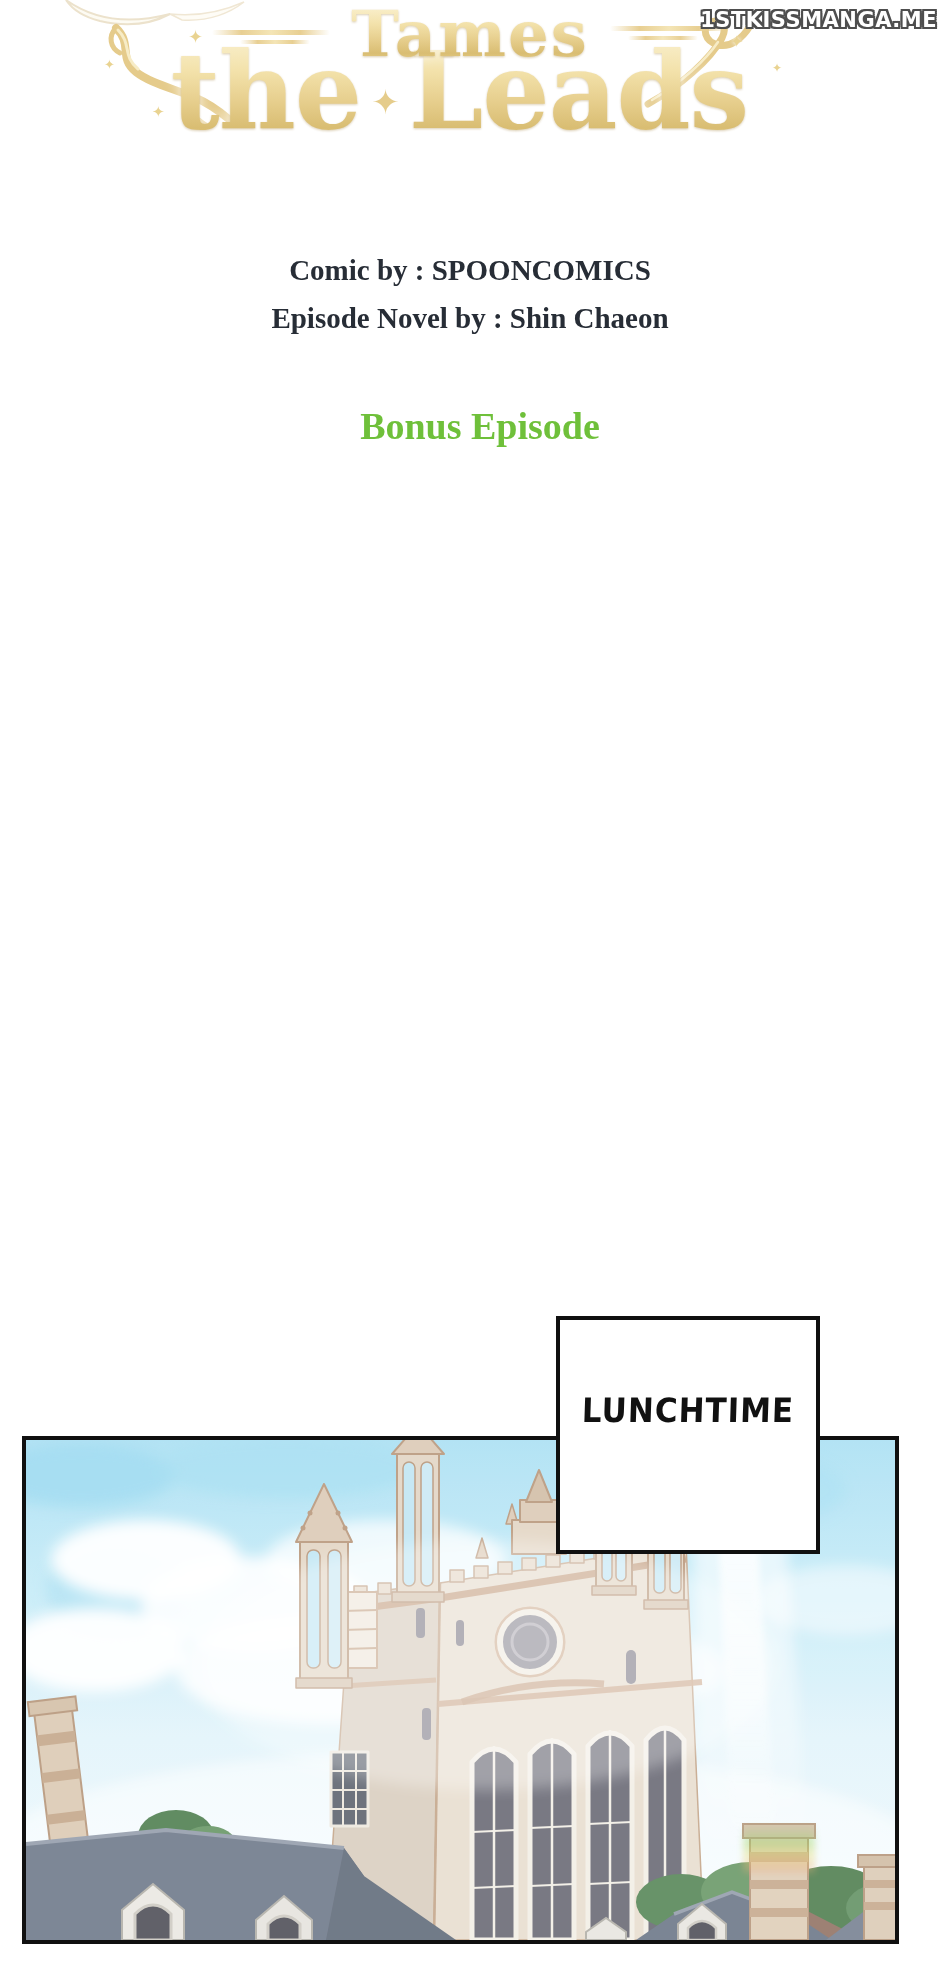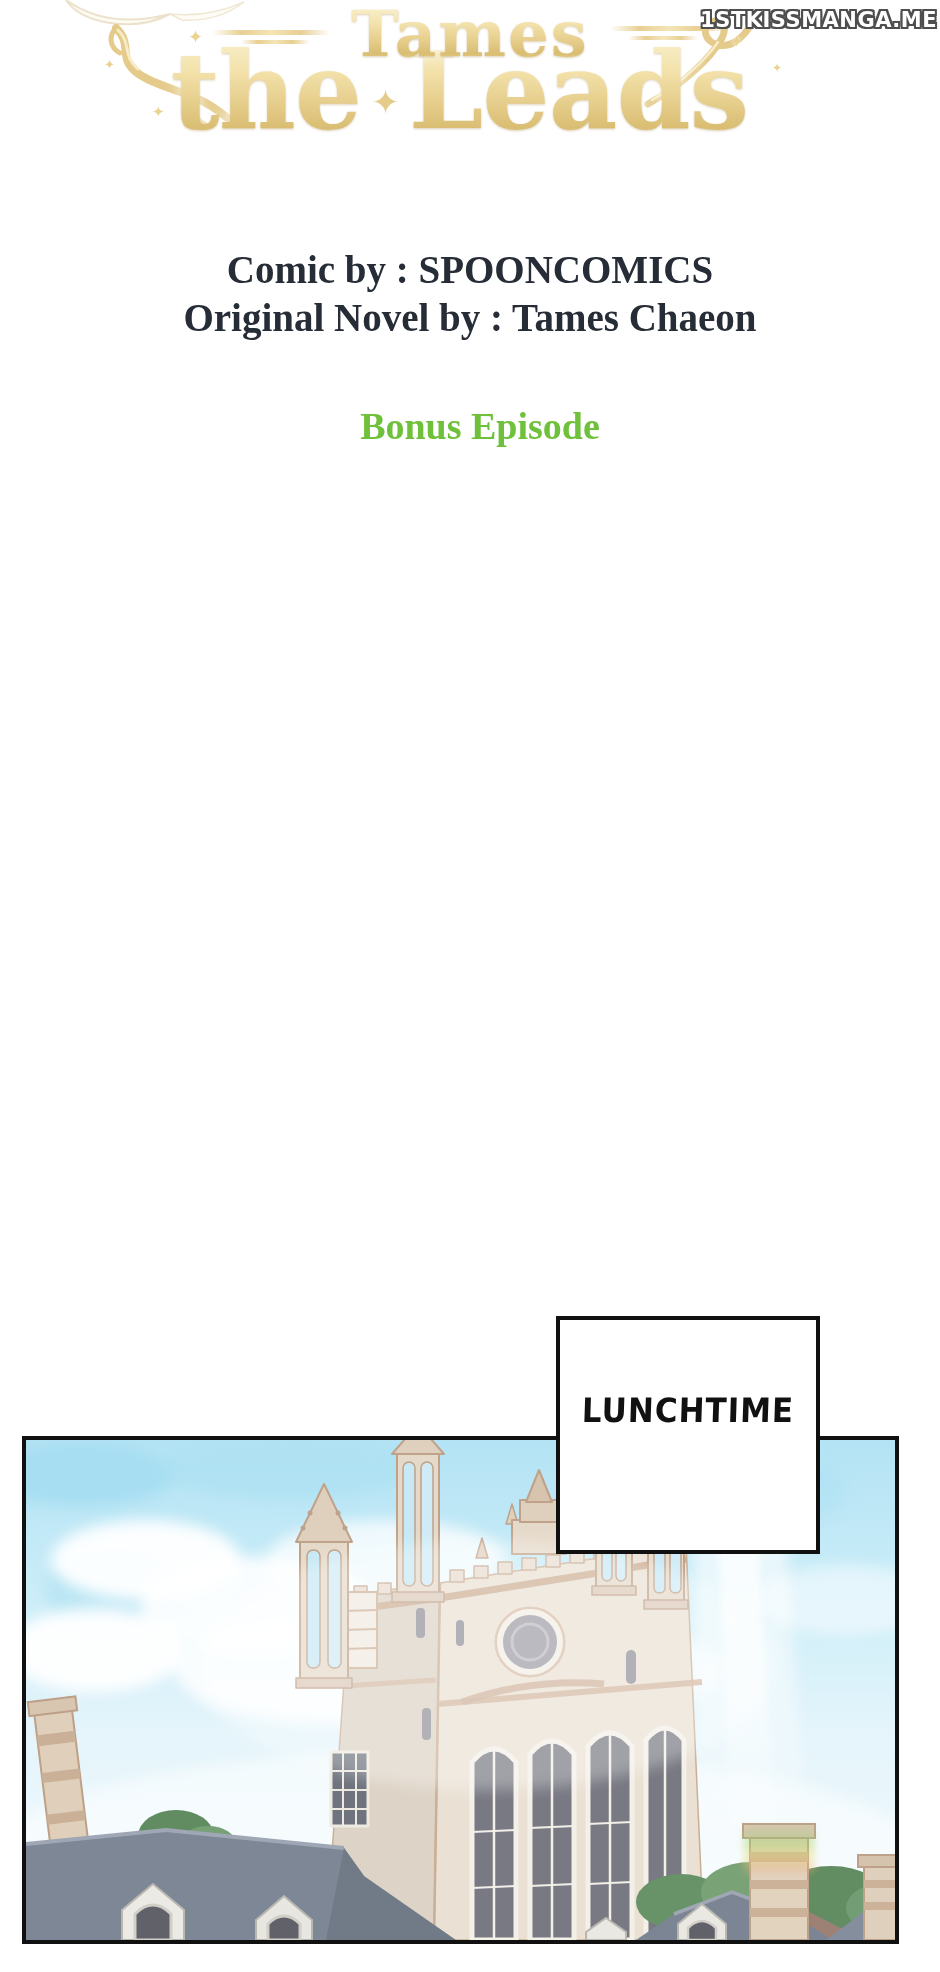--- a/index.html
+++ b/index.html
@@ -25,21 +25,21 @@
     background:linear-gradient(90deg,rgba(232,207,146,0),#e8cf92 25%,#f4e5b6 50%,#e8cf92 75%,rgba(232,207,146,0));}
   .sparkle{position:absolute;color:#e9d391;text-shadow:0 0 4px #ffffff;line-height:1;}
   .watermark{position:absolute;top:8px;right:3px;font-family:"DejaVu Sans",sans-serif;
     font-weight:700;font-size:21px;letter-spacing:.5px;color:#ffffff;
     text-shadow:-2px -2px 0 #4e4e4e,2px -2px 0 #4e4e4e,-2px 2px 0 #4e4e4e,2px 2px 0 #4e4e4e,
                  0 -2px 0 #4e4e4e,0 2px 0 #4e4e4e,-2px 0 0 #4e4e4e,2px 0 0 #4e4e4e;z-index:5;}
 
   
   .credits{position:absolute;left:0;top:246px;width:940px;text-align:center;
     font-family:"Liberation Serif","DejaVu Serif",serif;font-weight:700;
-    font-size:39px;line-height:48px;color:#272d36;}
+    font-size:29px;line-height:48px;color:#272d36;}
   .episode{position:absolute;left:0;top:404px;width:940px;text-align:center;
     font-family:"Liberation Serif","DejaVu Serif",serif;font-weight:700;
     font-size:38px;color:#6fc03a;margin-left:10px;}
 
   
   .speech-box{position:absolute;left:556px;top:1316px;width:264px;height:238px;
     background:#ffffff;border:4px solid #101010;box-sizing:border-box;z-index:3;
     display:flex;justify-content:center;align-items:flex-start;padding-top:72px;}
   .speech-text{font-family:"DejaVu Sans","Liberation Sans",sans-serif;font-weight:700;
     font-size:31px;letter-spacing:1px;color:#111111;transform:scaleY(1.08) skewX(-2deg);}
@@ -85,21 +85,21 @@
     <span class="sparkle" style="left:772px;top:62px;font-size:12px;">✦</span>
 
     <div class="title-line1 gold">Tames</div>
     <div class="title-line2"><span class="gold">the</span><span class="mid-sparkle">✦</span><span class="gold">Leads</span></div>
 
     <div class="watermark">1STKISSMANGA.ME</div>
   </div>
 
   <div class="credits">
     <div>Comic by : SPOONCOMICS</div>
-    <div>Original Novel by : Tames Chaeon</div>
+    <div>Episode Novel by : Shin Chaeon</div>
   </div>
 
   <div class="episode">Bonus Episode</div>
 
   <div class="panel">
     <svg width="869" height="500" viewBox="0 0 869 500" preserveAspectRatio="none">
       <defs>
         <linearGradient id="sky" x1="0" y1="0" x2="0" y2="1">
           <stop offset="0" stop-color="#aee1f4"></stop>
             <stop offset=".3" stop-color="#c7ecf8"></stop>

